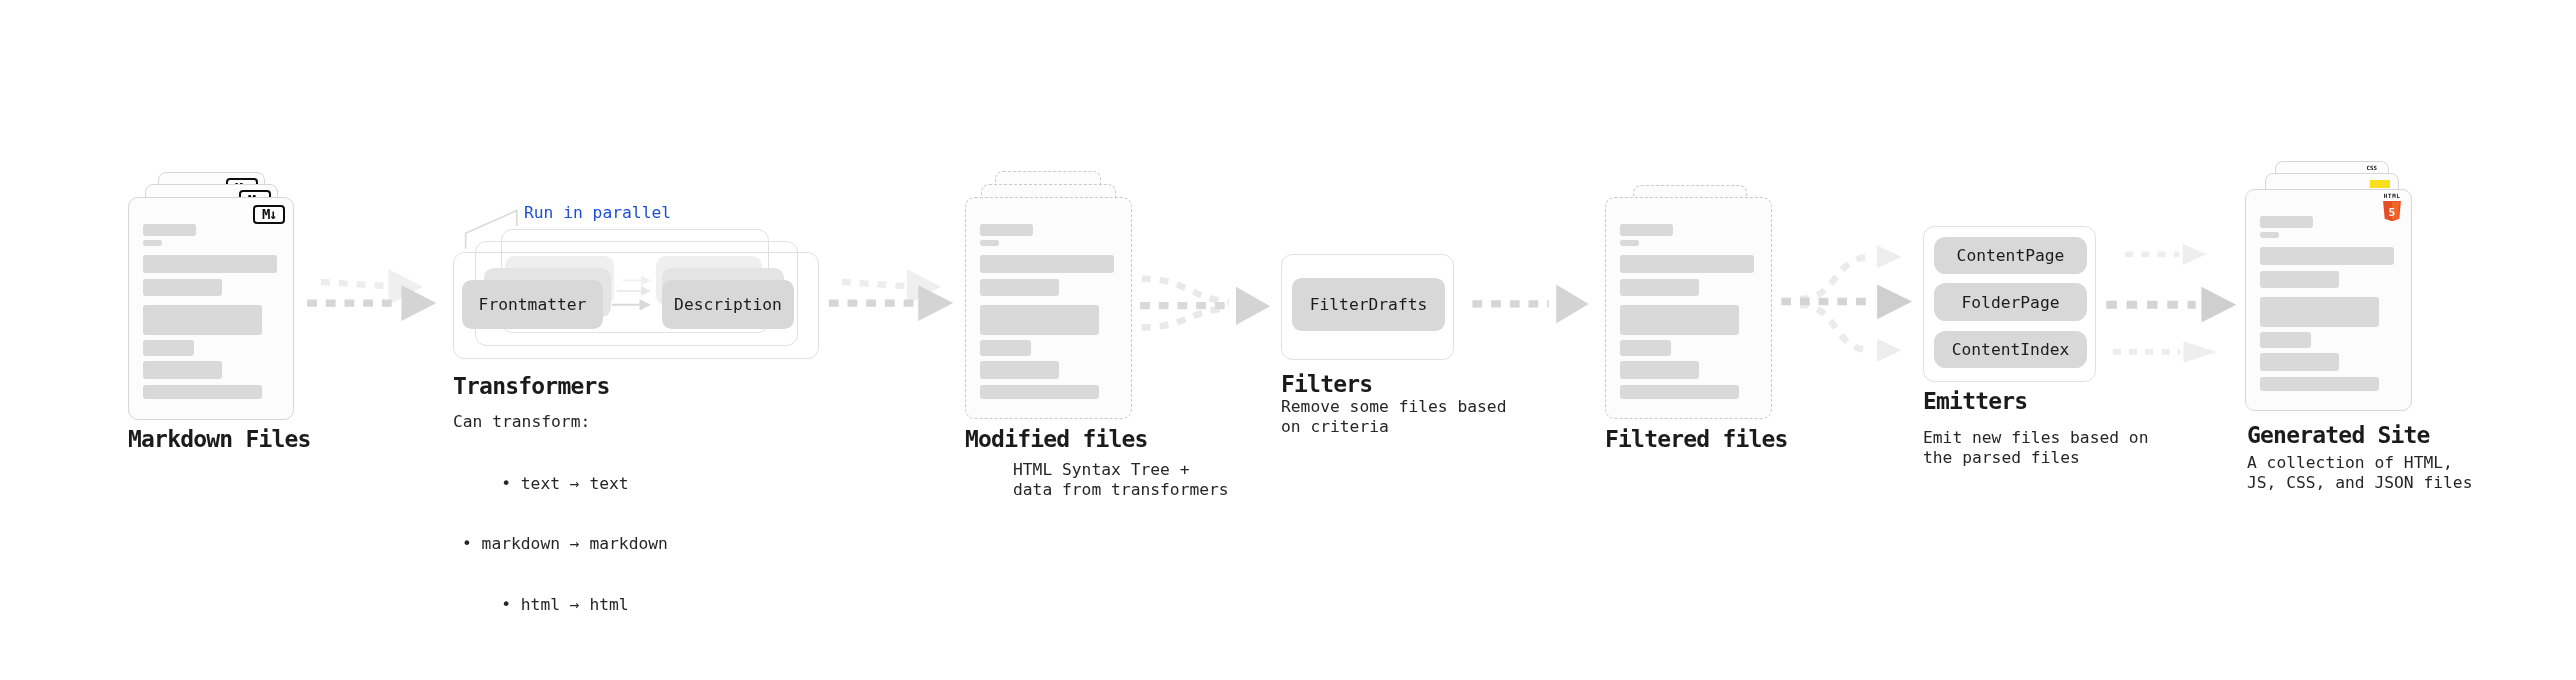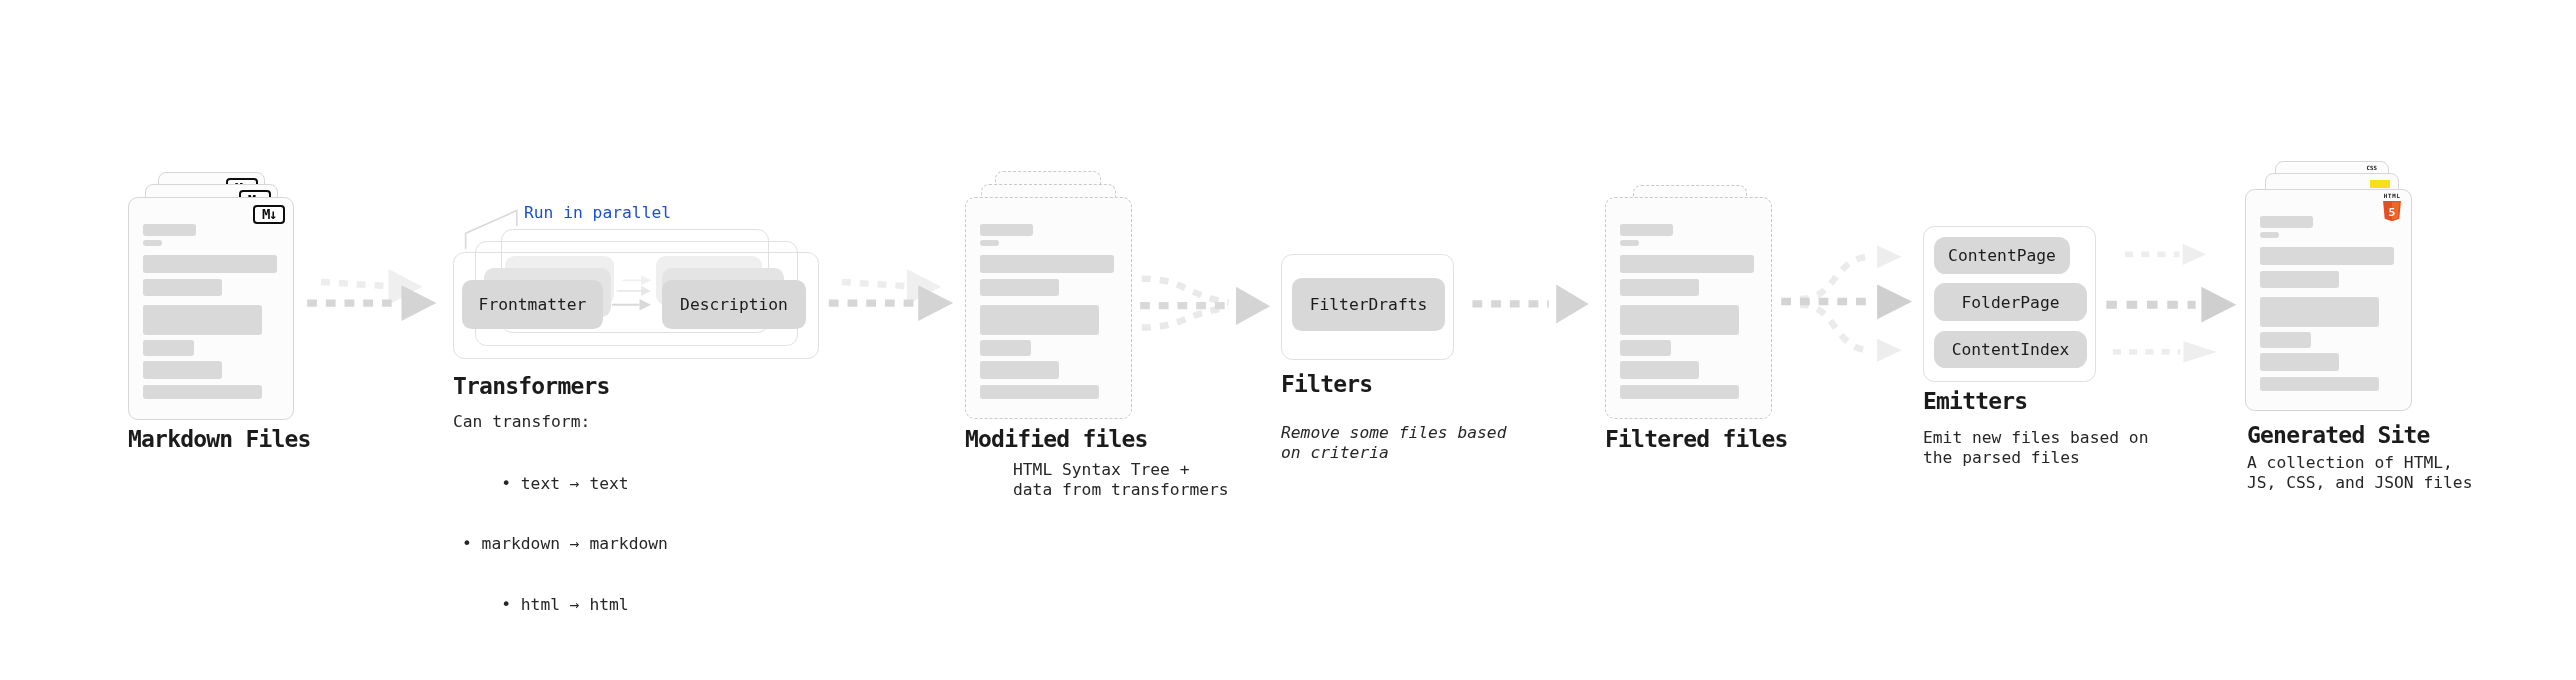--- a/index.html
+++ b/index.html
@@ -126,21 +126,21 @@
     <div class="frame" style="left:501px;top:229px;width:268px;height:104px;"></div>
     <div class="frame" style="left:475px;top:241px;width:323px;height:105px;"></div>
     <div class="frame" style="left:453px;top:252px;width:366px;height:107px;"></div>
 
     <div class="gbox f2" style="left:505px;top:256px;width:109px;height:49px;"></div>
     <div class="gbox f1" style="left:484px;top:268px;width:127px;height:49px;"></div>
     <div class="gbox" style="left:462px;top:280px;width:141px;height:49px;">Frontmatter</div>
 
     <div class="gbox f2" style="left:656px;top:256px;width:106px;height:49px;"></div>
     <div class="gbox f1" style="left:662px;top:268px;width:122px;height:49px;"></div>
-    <div class="gbox" style="left:662px;top:280px;width:144px;height:49px;">Description</div>
+    <div class="gbox" style="left:662px;top:280px;width:132px;height:49px;">Description</div>
 
     <div class="annotation" style="left:524px;top:203px;">Run in parallel</div>
 
     <div class="title" style="left:453px;top:373px;">Transformers</div>
     <div class="sub" style="left:453px;top:412px;">Can transform:</div>
     <div class="sub" style="left:462px;top:433px;text-align:center;">
       <div>• text → text</div>
       <div>• markdown → markdown</div>
       <div>• html → html</div>
     </div>
@@ -161,42 +161,42 @@
       </div>
     <div class="title" style="left:965px;top:426px;">Modified files</div>
     <div class="sub" style="left:965px;top:460px;margin-left:48px;">HTML Syntax Tree +
 data from transformers</div>
   </div>
 
   <div>
     <div class="frame" style="left:1281px;top:254px;width:173px;height:106px;"></div>
     <div class="gbox" style="left:1292px;top:278px;width:153px;height:53px;">FilterDrafts</div>
     <div class="title" style="left:1281px;top:371px;">Filters</div>
-    <div class="sub" style="left:1281px;top:423px;font-style:italic;">Remove some files based
+    <div class="sub" style="left:1281px;top:397px;">Remove some files based
 on criteria</div>
   </div>
 
   <div>
     <div class="doc back dashed" style="left:1633px;top:185px;width:114px;height:49px;"></div>
     <div class="doc dashed" style="left:1605px;top:197px;width:167px;height:222px;">
         <div class="skel" style="width: 53px; height: 12.2px; margin-top: 26px;"></div>
         <div class="skel" style="width: 18.7px; height: 5.7px; margin-top: 4.1px;"></div>
         <div class="skel" style="width: 134px; height: 18px; margin-top: 9px;"></div>
         <div class="skel" style="width: 79px; height: 17px; margin-top: 5.7px;"></div>
         <div class="skel" style="width: 119px; height: 30px; margin-top: 9.8px;"></div>
         <div class="skel" style="width: 51px; height: 15.4px; margin-top: 4.9px;"></div>
         <div class="skel" style="width: 79px; height: 18px; margin-top: 4.9px;"></div>
         <div class="skel" style="width: 119px; height: 14px; margin-top: 6.5px;"></div>
       </div>
     <div class="title" style="left:1605px;top:426px;">Filtered files</div>
   </div>
 
   <div>
     <div class="frame" style="left:1923px;top:226px;width:173px;height:156px;"></div>
-    <div class="gbox pill" style="left:1934px;top:237px;width:136px;height:37px;">ContentPage</div>
+    <div class="gbox pill" style="left:1934px;top:237px;width:153px;height:37px;">ContentPage</div>
     <div class="gbox pill" style="left:1934px;top:283px;width:153px;height:38px;">FolderPage</div>
     <div class="gbox pill" style="left:1934px;top:331px;width:153px;height:37px;">ContentIndex</div>
     <div class="title" style="left:1923px;top:388px;">Emitters</div>
     <div class="sub" style="left:1923px;top:428px;">Emit new files based on
 the parsed files</div>
   </div>
 
   <div>
     <div class="doc back" style="left:2275px;top:161px;width:114px;height:52px;">
       <div class="css-badge">

